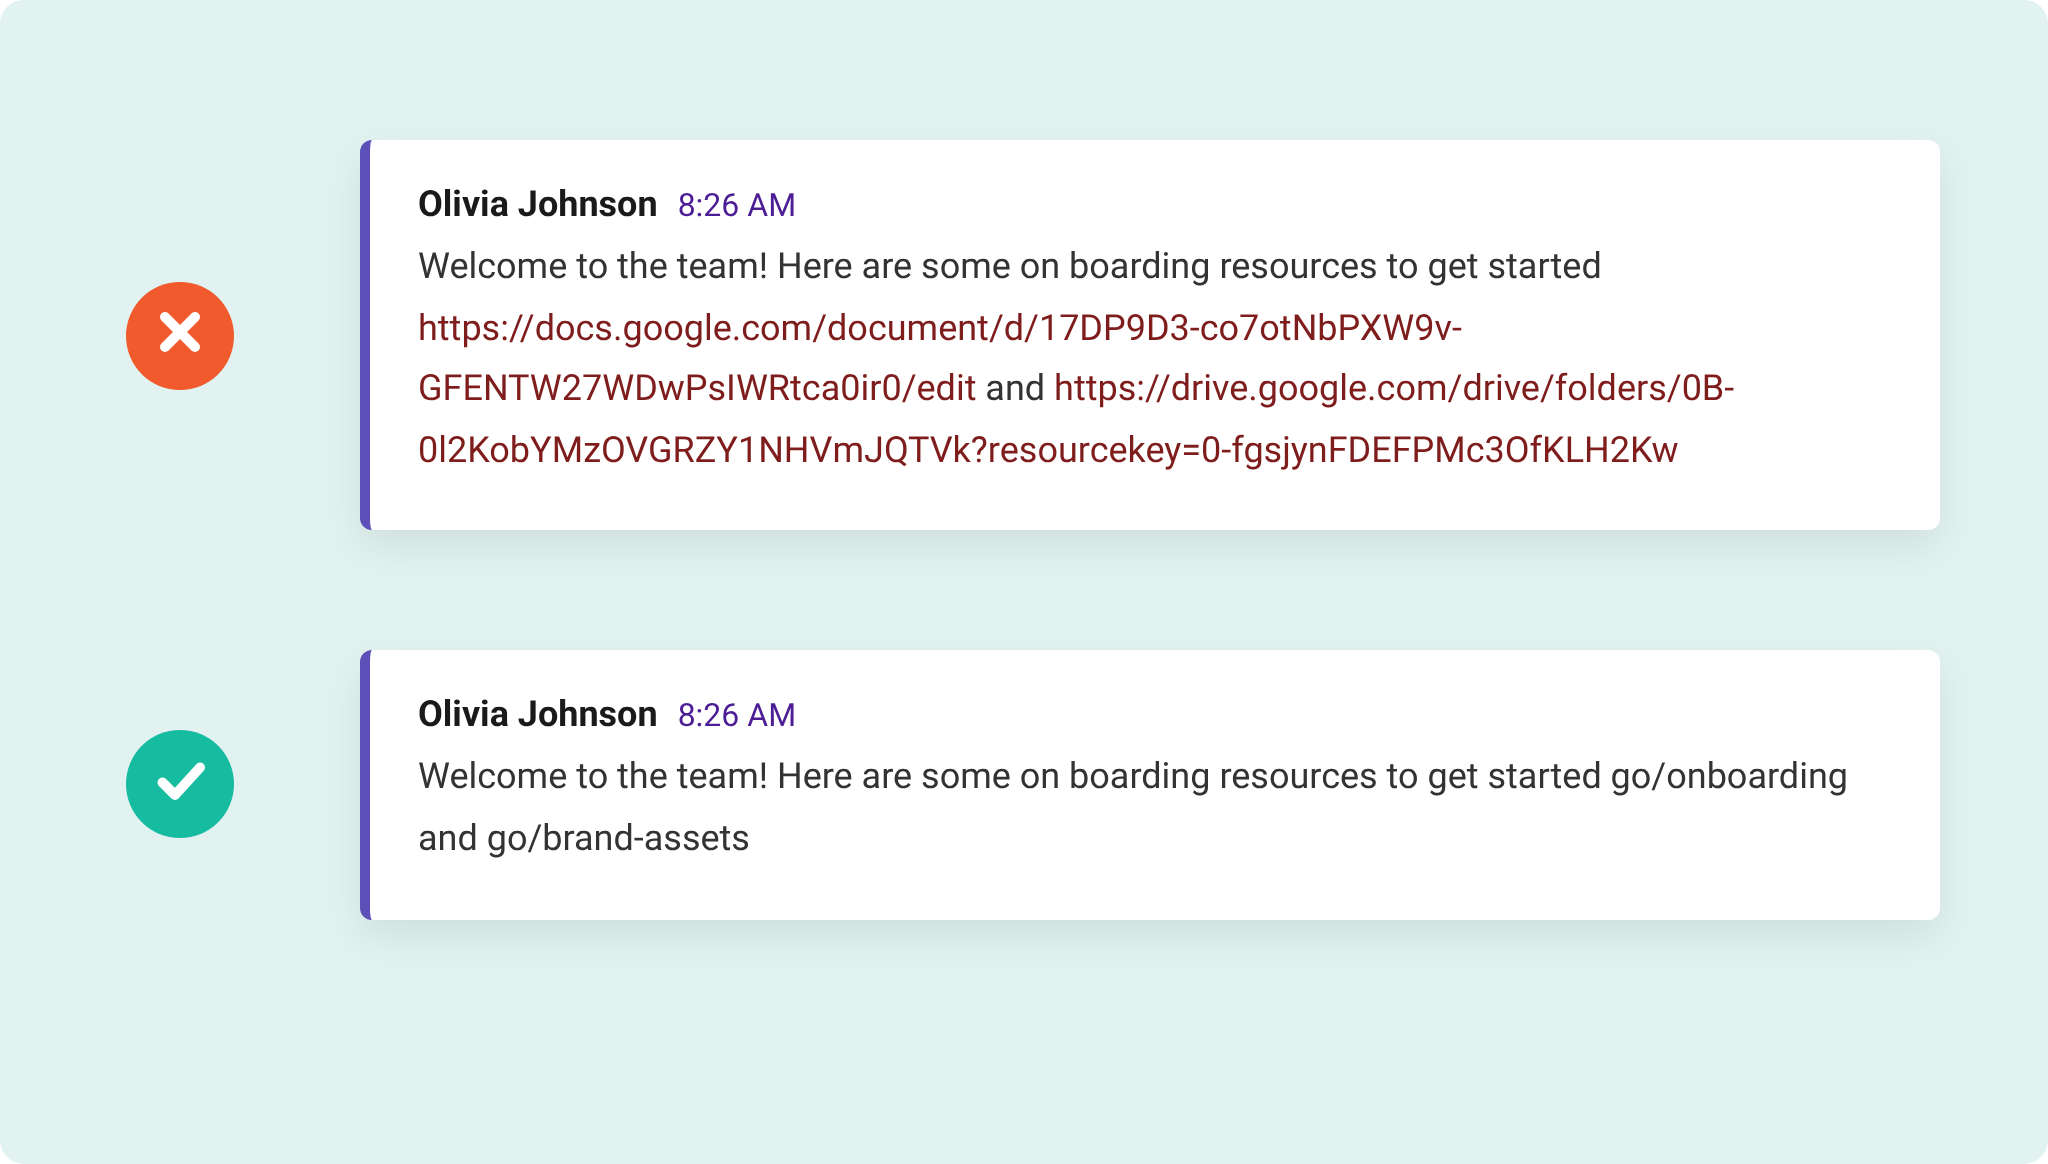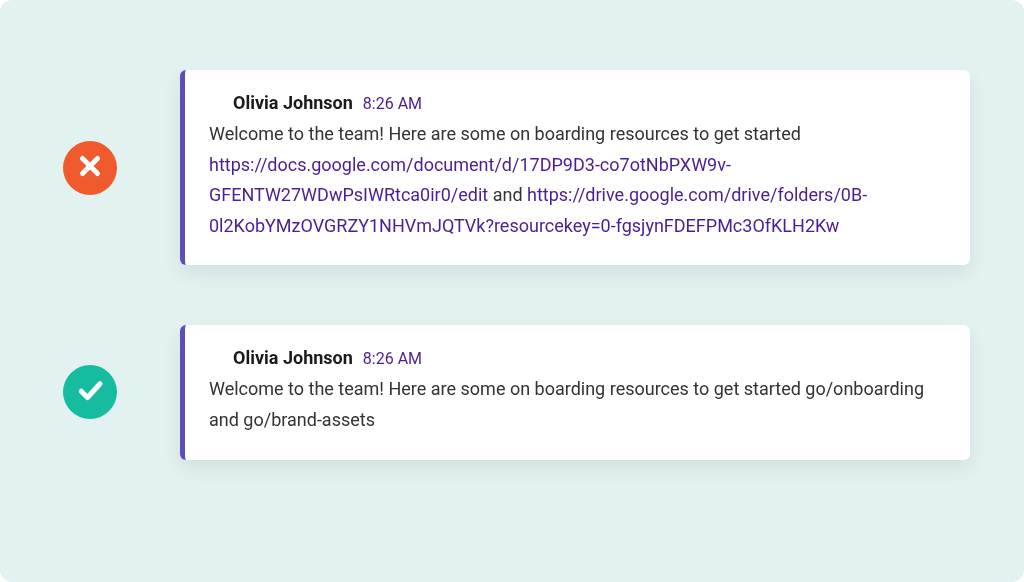--- a/index.html
+++ b/index.html
@@ -64,39 +64,38 @@
       box-shadow: 0 8px 20px rgba(0,0,0,0.08);
       padding: 22px 28px 24px 24px;
       width: 790px;
       flex-shrink: 0;
     }
     .card-header {
       display: flex;
       align-items: baseline;
       gap: 10px;
       margin-bottom: 6px;
-      margin-left: 24px;
     }
     .author {
       font-weight: 700;
       font-size: 18px;
       color: #1a1a1a;
     }
     .timestamp {
       font-size: 16px;
       color: #4c1d95;
     }
     .message {
       font-size: 18px;
       color: #333;
       line-height: 1.7;
       word-break: break-word;
     }
     .link {
-      color: #4c1d95;
+      color: #7f1d1d;
       text-decoration: none;
     }
   </style>
 </head>
 <body>
 
 <div class="canvas">
 
   <div class="row">
     <div class="badge-col">

